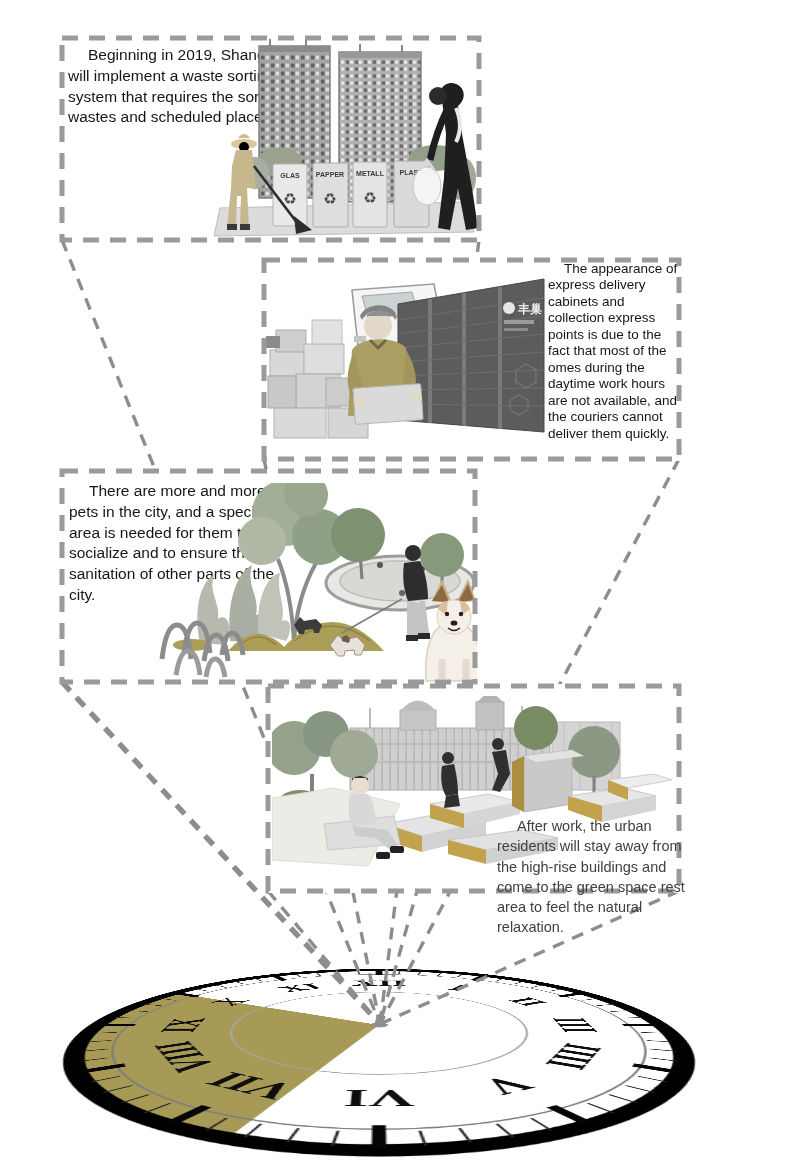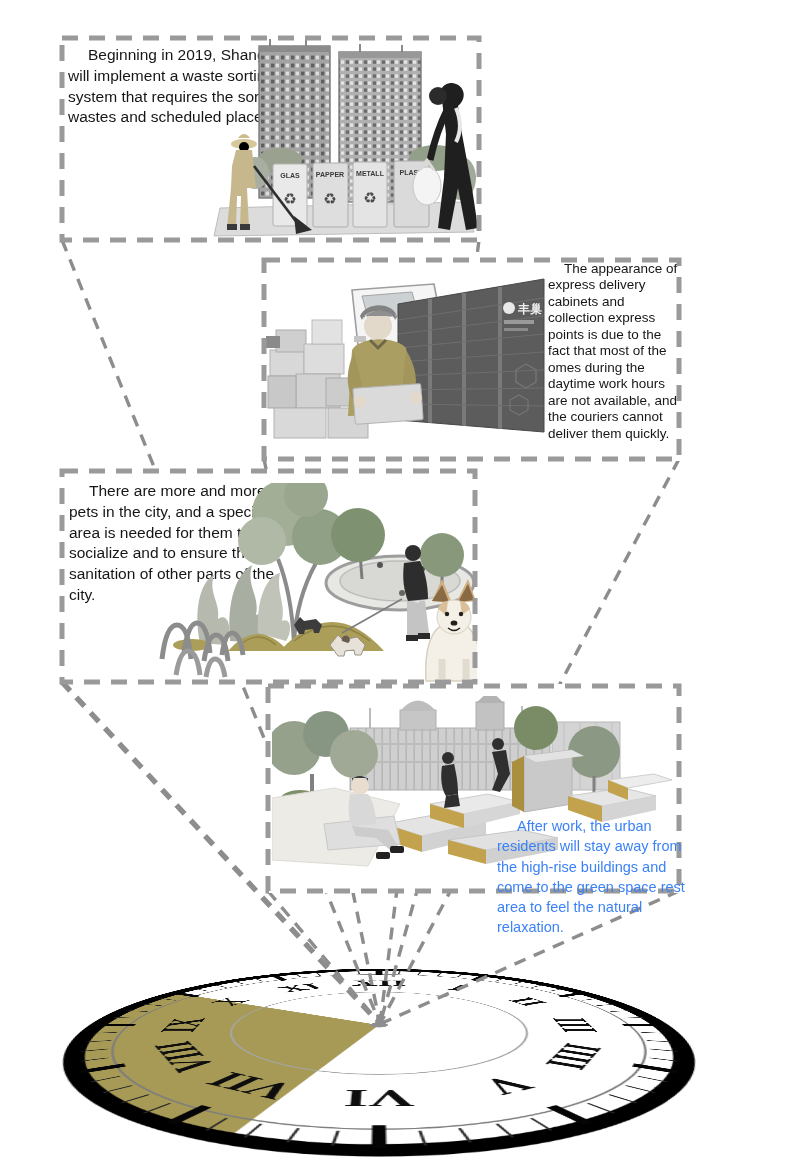--- a/index.html
+++ b/index.html
@@ -12,21 +12,21 @@
   #panel-1{left:60px;top:36px;width:421px;height:206px;}
   #panel-2{left:262px;top:258px;width:419px;height:203px;}
   #panel-3{left:60px;top:469px;width:417px;height:215px;}
   #panel-4{left:266px;top:684px;width:415px;height:209px;}
   .ptext{position:absolute;font-size:15.5px;line-height:1.34;text-indent:20px;
          color:#161616;letter-spacing:0;}
   #p1-text{left:8px;top:9px;width:237px;}
   #p2-text{left:286px;top:3px;width:132px;font-size:13.5px;line-height:1.22;text-indent:16px;}
   #p3-text{left:9px;top:12px;width:216px;}
   #p4-text{position:absolute;left:497px;top:816px;width:203px;font-size:14.5px;line-height:1.4;
-           text-indent:20px;z-index:5;color:#3b82f6;}
+           text-indent:20px;z-index:5;color:#404040;}
   .illus{position:absolute;}
   .clock-wrap{position:absolute;left:79px;top:725px;width:600px;height:600px;z-index:1;
               transform:perspective(695px) rotateX(74.2deg);transform-origin:50% 50%;}
   .clock-wrap svg{display:block;width:600px;height:600px;}
   .roman{font-family:"Liberation Serif",serif;font-weight:bold;font-size:46px;
          fill:#0e0e0e;text-anchor:middle;}
   .conn{stroke:#8d8d8d;stroke-width:3.4;stroke-dasharray:12 9;}
   .conn-thick{stroke-width:5.4;}
   .pborder{fill:none;stroke:#9a9a9a;stroke-width:5;stroke-dasharray:16 11;}
 </style>

